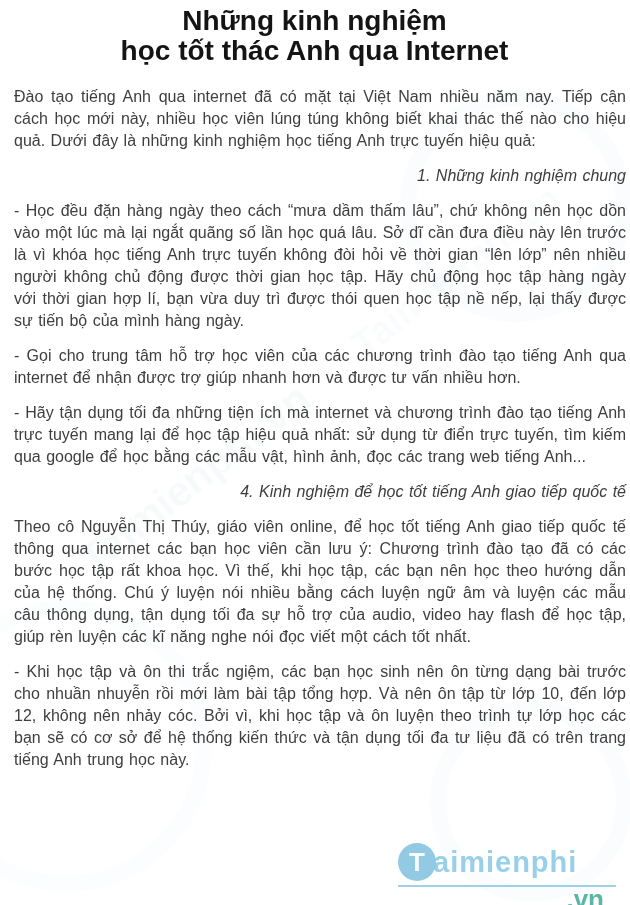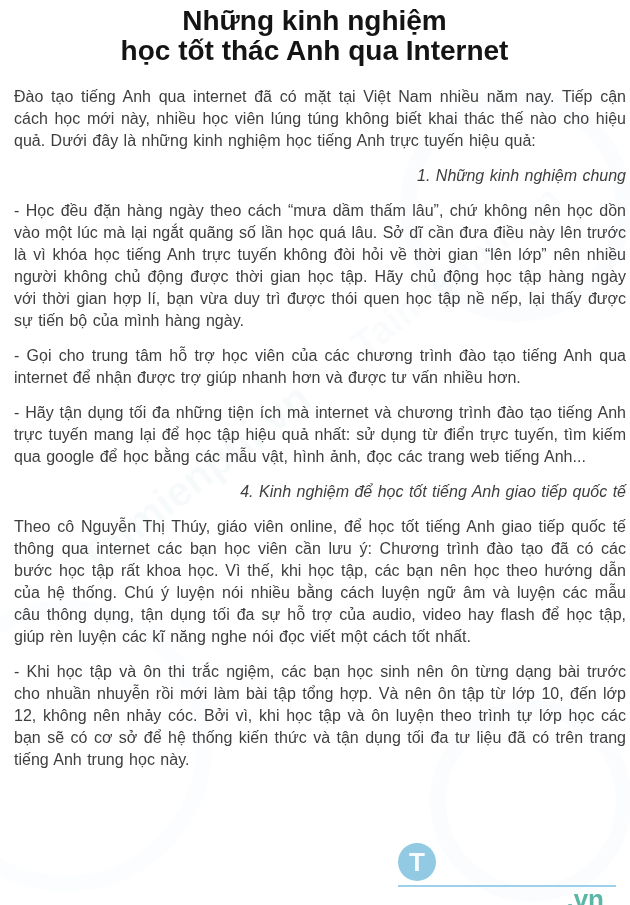--- a/index.html
+++ b/index.html
@@ -141,16 +141,17 @@
   <div class="block">Theo cô Nguyễn Thị Thúy, giáo viên online, để học tốt tiếng Anh giao tiếp quốc tế thông qua internet các bạn học viên cần lưu ý: Chương trình đào tạo đã có các bước học tập rất khoa học. Vì thế, khi học tập, các bạn nên học theo hướng dẫn của hệ thống. Chú ý luyện nói nhiều bằng cách luyện ngữ âm và luyện các mẫu câu thông dụng, tận dụng tối đa sự hỗ trợ của audio, video hay flash để học tập, giúp rèn luyện các kĩ năng nghe nói đọc viết một cách tốt nhất.</div>
   <div class="block">- Khi học tập và ôn thi trắc ngiệm, các bạn học sinh nên ôn từng dạng bài trước cho nhuần nhuyễn rồi mới làm bài tập tổng hợp. Và nên ôn tập từ lớp 10, đến lớp 12, không nên nhảy cóc. Bởi vì, khi học tập và ôn luyện theo trình tự lớp học các bạn sẽ có cơ sở để hệ thống kiến thức và tận dụng tối đa tư liệu đã có trên trang tiếng Anh trung học này.</div>
 
 </div>
 
 <div class="wm">
   <div class="wm-row">
     <span class="wm-circle">
       <span>T</span>
     </span>
+    <span class="wm-text">aimienphi</span>
   </div>
   <div class="wm-underline"></div>
   <span class="wm-vn">.vn</span>
 </div>
 
 </body></html>

